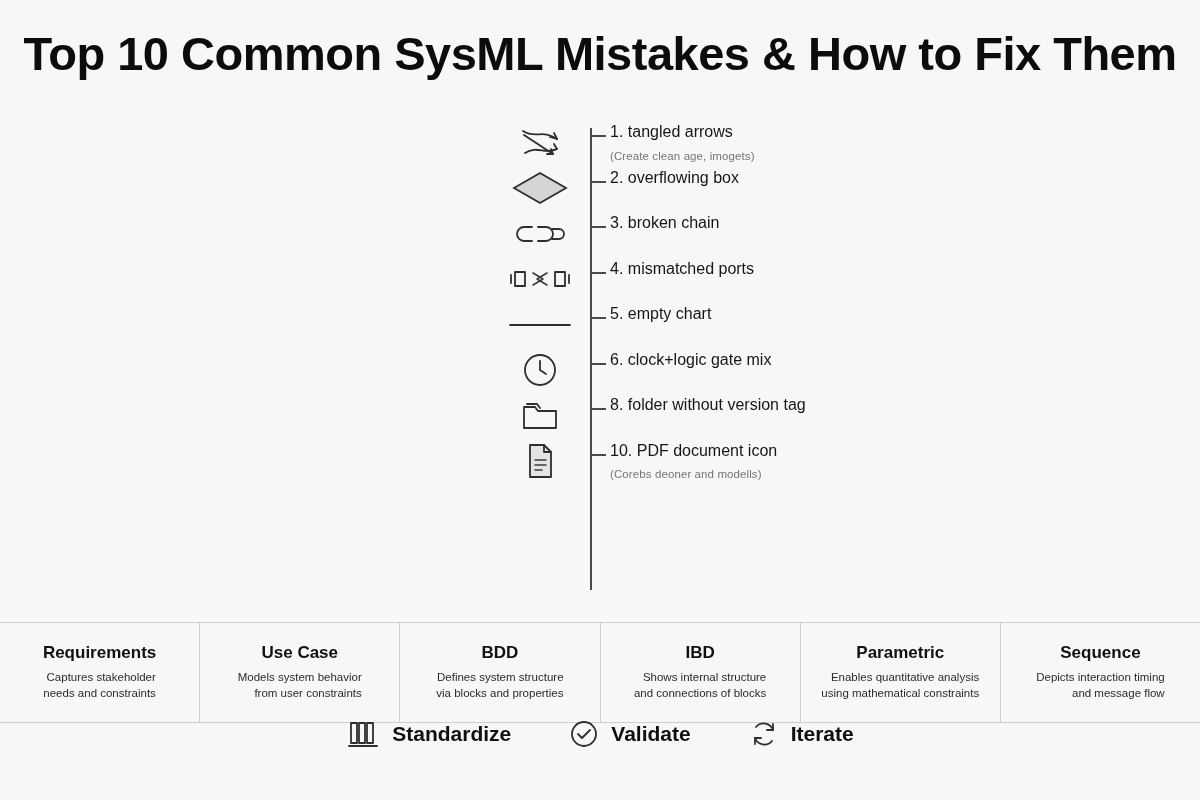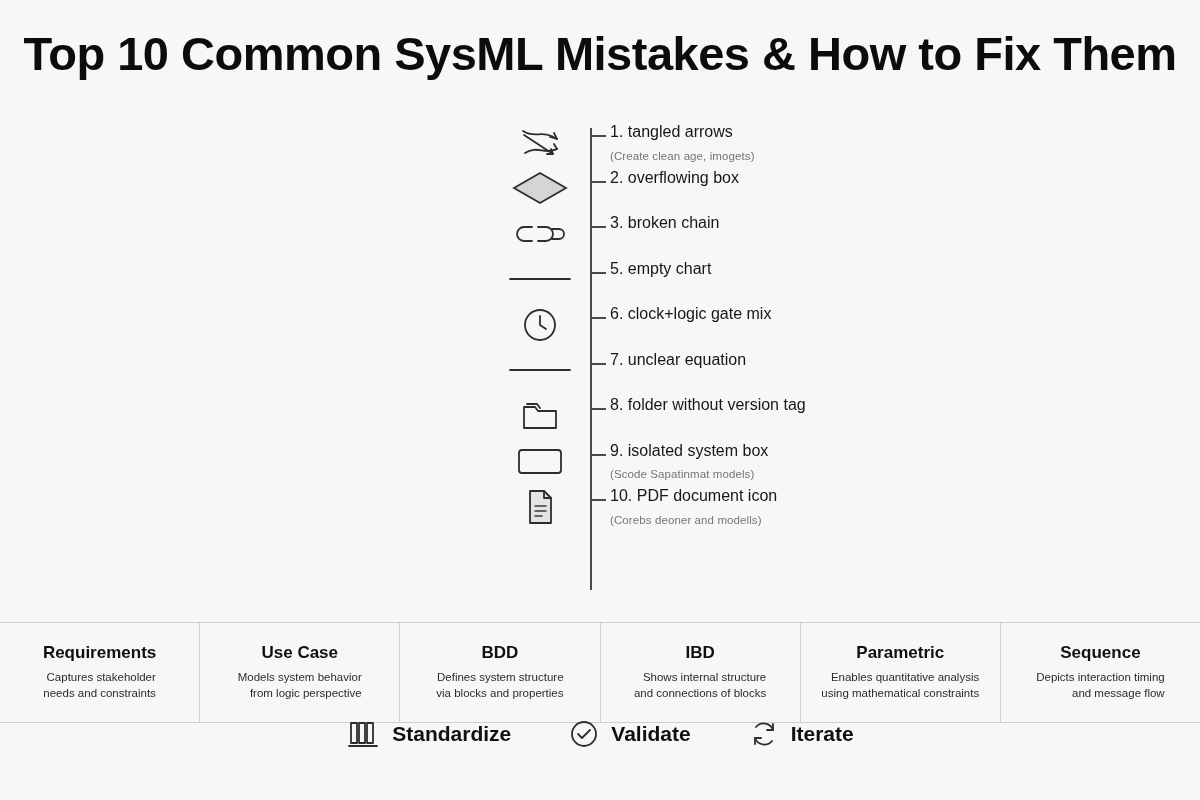--- a/index.html
+++ b/index.html
@@ -215,20 +215,38 @@
       </svg>
     </div>
     <div class="tick"></div>
     <div class="text-cell">
       <div class="label"><span>3.</span>
         <span>broken chain</span></div>
       <div class="sub"></div>
     </div>
   </div>
 
+  <div class="row">
+    <div class="icon-cell">
+      <svg width="62" height="30" viewBox="0 0 62 30">
+        <rect class="stroke" x="6" y="8" width="10" height="14"></rect>
+        <path class="stroke" d="M2 11 L2 19"></path>
+        <rect class="stroke" x="46" y="8" width="10" height="14"></rect>
+        <path class="stroke" d="M60 11 L60 19"></path>
+        <path class="stroke-thin" d="M24 9 L34 15 L24 21"></path>
+        <path class="stroke-thin" d="M38 9 L28 15 L38 21"></path>
+      </svg>
+    </div>
+    <div class="tick"></div>
+    <div class="text-cell">
+      <div class="label"><span>4.</span>
+        <span>mismatched ports</span></div>
+      <div class="sub"></div>
+    </div>
+  </div>
 
   <div class="row">
     <div class="icon-cell">
       <svg width="66" height="20" viewBox="0 0 66 20">
         <path class="stroke" d="M3 10 L63 10"></path>
       </svg>
     </div>
     <div class="tick"></div>
     <div class="text-cell">
       <div class="label"><span>5.</span>
@@ -245,62 +263,36 @@
       </svg>
     </div>
     <div class="tick"></div>
     <div class="text-cell">
       <div class="label"><span>6.</span>
         <span>clock+logic gate mix</span></div>
       <div class="sub"></div>
     </div>
   </div>
 
-  <div class="row">
-    <div class="icon-cell">
-      <svg width="66" height="20" viewBox="0 0 66 20">
-        <path class="stroke" d="M3 10 L63 10"></path>
-      </svg>
-    </div>
-    <div class="tick"></div>
-    <div class="text-cell">
-      <div class="label"><span>7.</span>
-        <span>unclear equation</span></div>
-      <div class="sub"></div>
-    </div>
-  </div>
 
   <div class="row">
     <div class="icon-cell">
       <svg width="44" height="34" viewBox="0 0 44 34">
         <path class="stroke" d="M6 29 L6 8 L17 8 L20 12 L38 12 L38 29 Z"></path>
         <path class="stroke" d="M9 5 L19 5 L22 9"></path>
       </svg>
     </div>
     <div class="tick"></div>
     <div class="text-cell">
       <div class="label"><span>8.</span>
         <span>folder without version tag</span></div>
       <div class="sub"></div>
     </div>
   </div>
 
-  <div class="row">
-    <div class="icon-cell">
-      <svg width="52" height="34" viewBox="0 0 52 34">
-        <rect class="stroke" x="5" y="6" width="42" height="23" rx="3"></rect>
-      </svg>
-    </div>
-    <div class="tick"></div>
-    <div class="text-cell">
-      <div class="label"><span>9.</span>
-        <span>isolated system box</span></div>
-      <div class="sub">(Scode Sapatinmat models)</div>
-    </div>
-  </div>
 
   <div class="row">
     <div class="icon-cell">
       <svg width="34" height="40" viewBox="0 0 34 40">
         <path class="stroke" style="fill:#e4e4e4" d="M7 4 L21 4 L28 11 L28 36 L7 36 Z"></path>
         <path class="stroke" d="M21 4 L21 11 L28 11"></path>
         <path class="stroke-thin" d="M12 19 L23 19 M12 24 L23 24 M12 29 L19 29"></path>
       </svg>
     </div>
     <div class="tick"></div>
@@ -314,21 +306,21 @@
 
 <div class="band">
   <div class="band-cell">
     <div class="band-name">Requirements</div>
     <div class="band-desc" style="white-space:pre-line">Captures stakeholder
 needs and constraints</div>
   </div>
   <div class="band-cell">
     <div class="band-name">Use Case</div>
     <div class="band-desc" style="white-space:pre-line">Models system behavior
-from logic perspective</div>
+from user constraints</div>
   </div>
   <div class="band-cell">
     <div class="band-name">BDD</div>
     <div class="band-desc" style="white-space:pre-line">Defines system structure
 via blocks and properties</div>
   </div>
   <div class="band-cell">
     <div class="band-name">IBD</div>
     <div class="band-desc" style="white-space:pre-line">Shows internal structure
 and connections of blocks</div>

